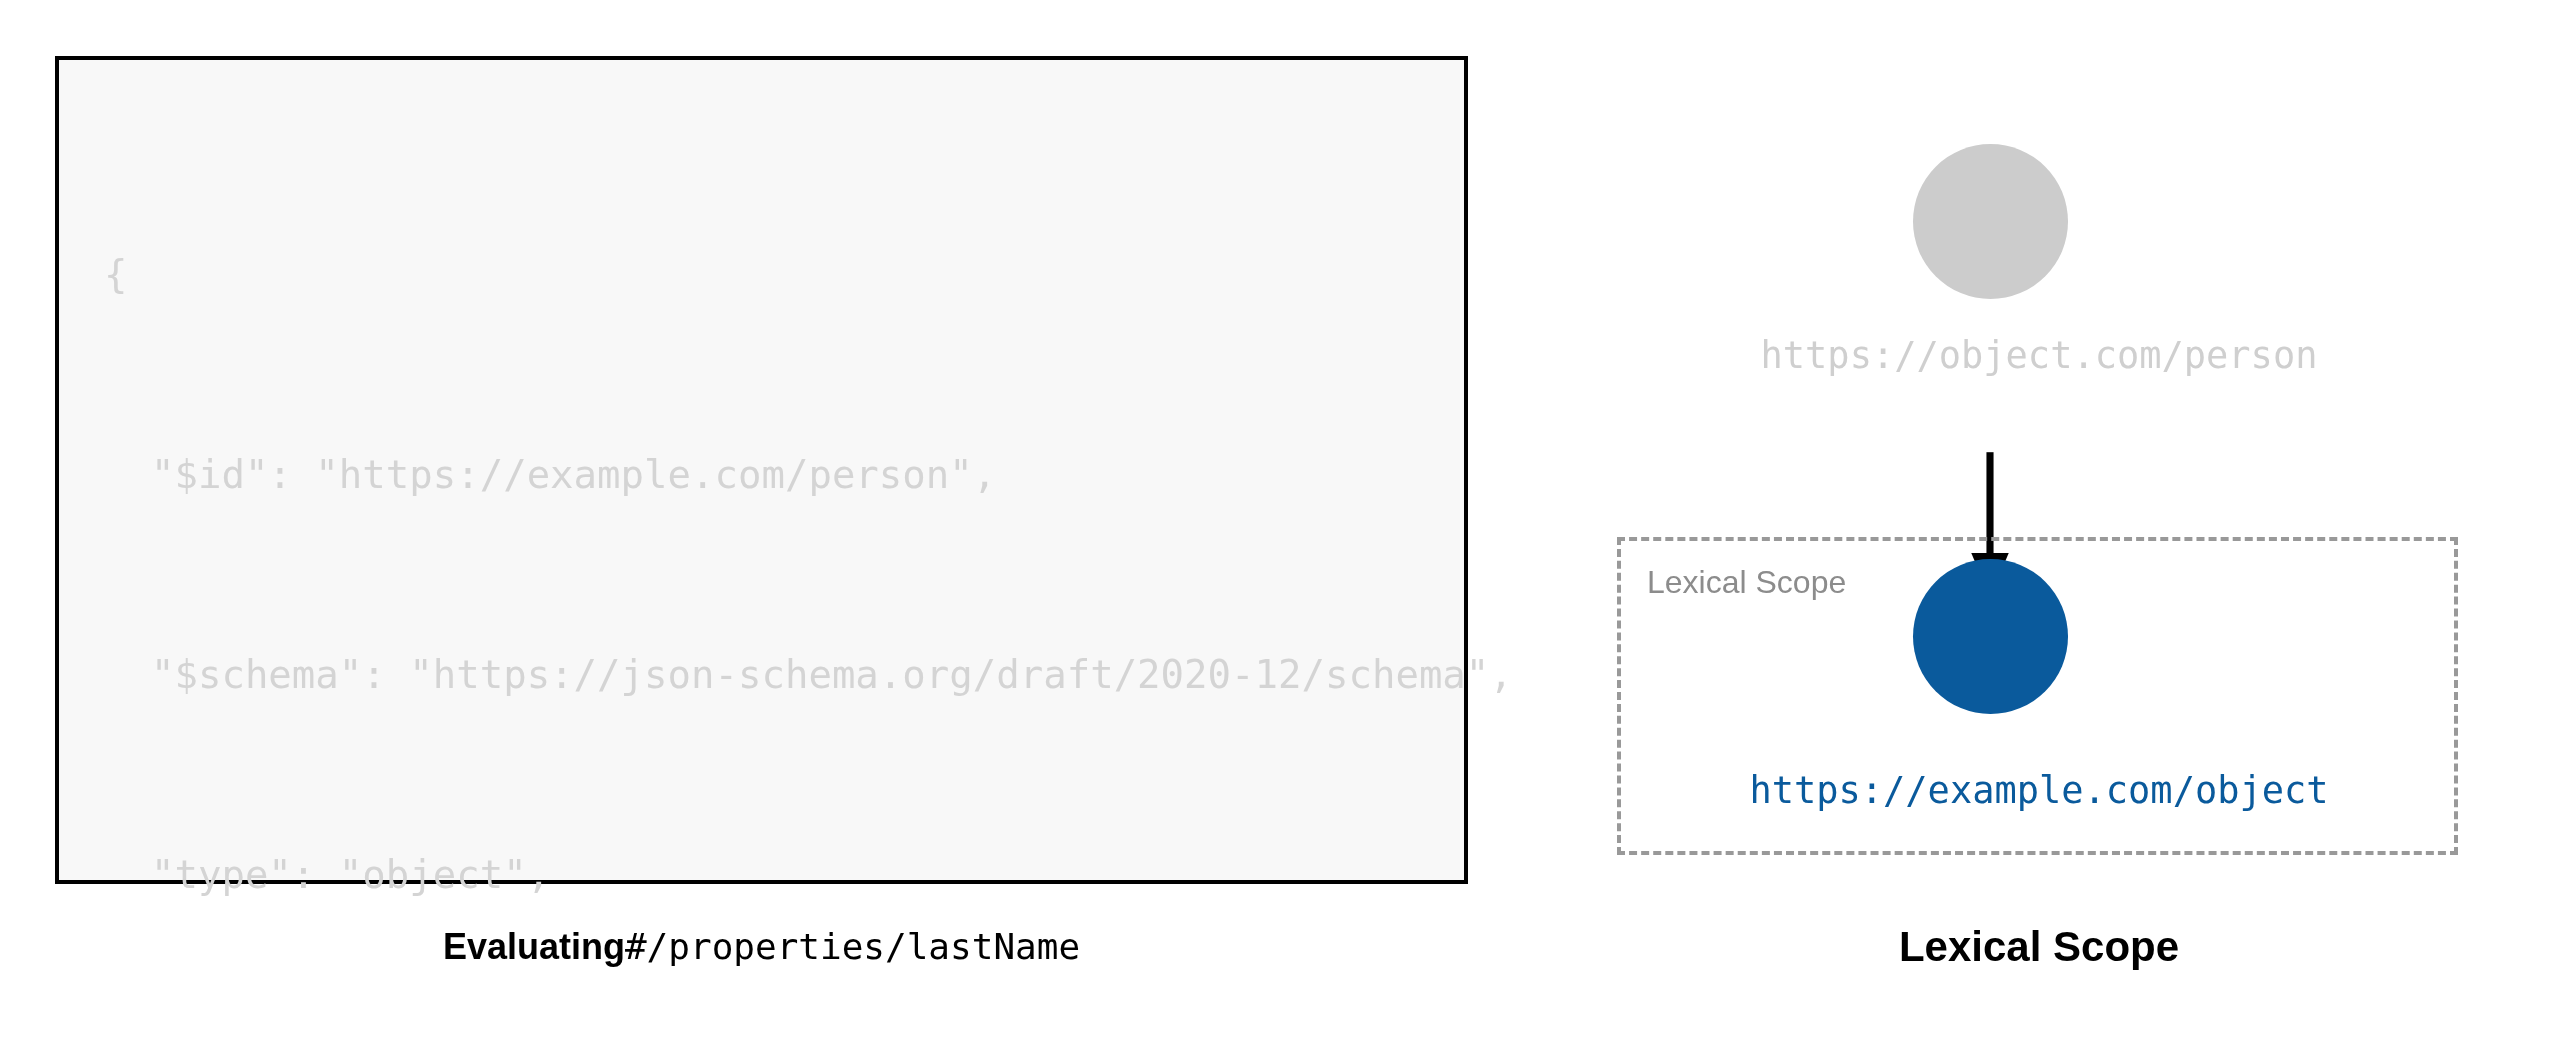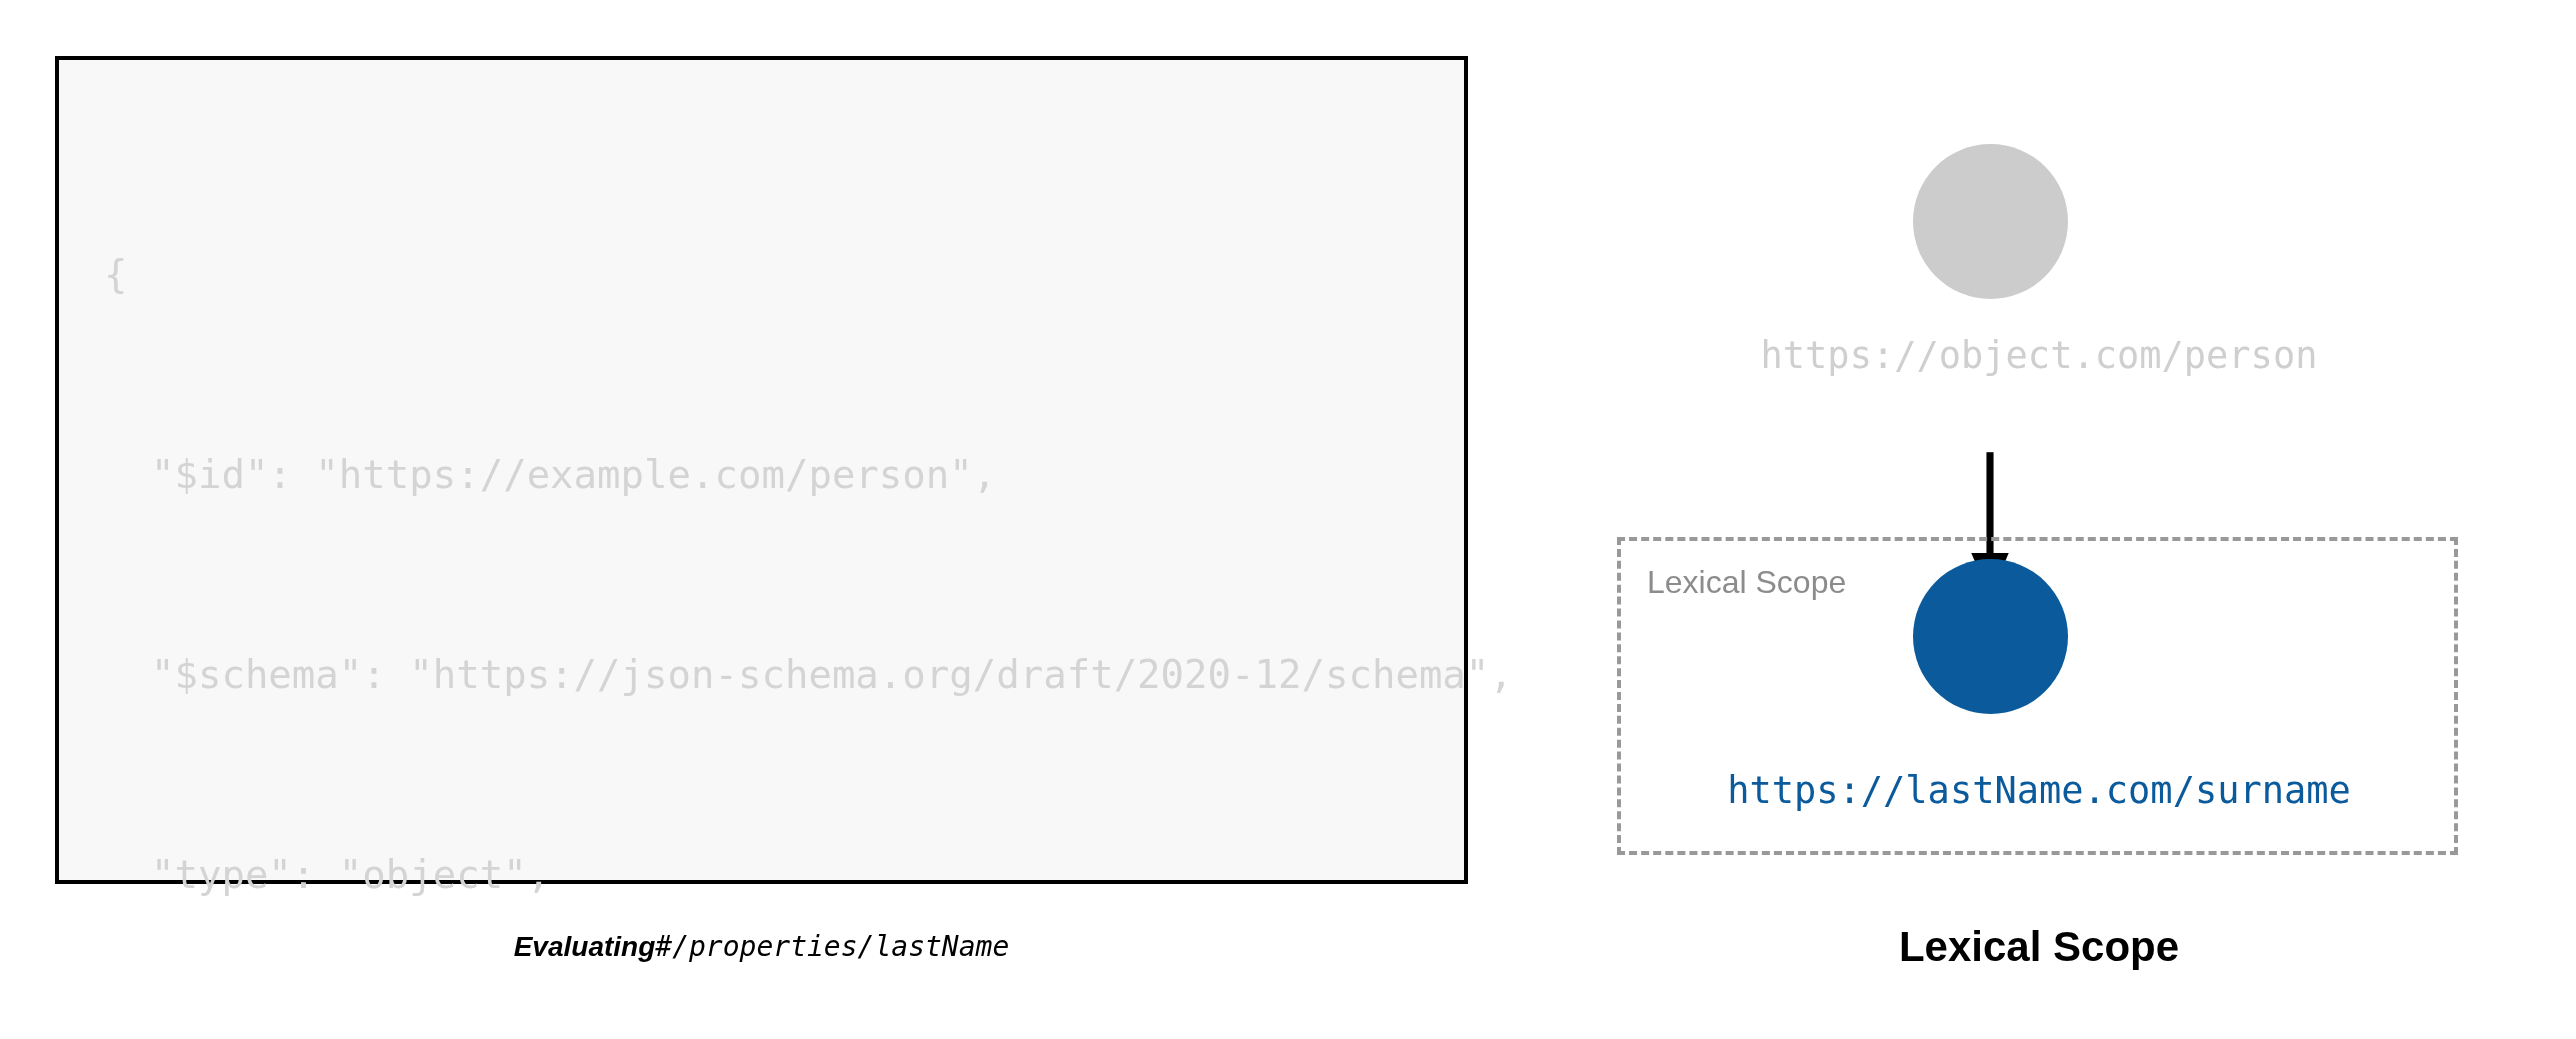--- a/index.html
+++ b/index.html
@@ -48,25 +48,24 @@
   }
 
   .code-line { display: block; height: 50px; }
 
   .dim  { color: #D4D4D4; }
 
   .fig-caption {
     margin-top: 39px;
     text-align: center;
     width: 1413px;
-    font-size: 28px;
+    font-size: 36px;
     line-height: 48px;
     color: #000000;
     white-space: nowrap;
-    font-style: italic;
   }
   .cap-strong {
     font-family: "Liberation Sans", sans-serif;
     font-weight: bold;
   }
   .cap-mono {
     font-family: "DejaVu Sans Mono", "Liberation Mono", monospace;
     font-weight: normal;
   }
 
@@ -225,21 +224,21 @@
       <svg class="arrow-svg" viewBox="0 0 130 230">
         <line x1="65" y1="0" x2="65" y2="162" stroke="#000000" stroke-width="11"></line>
         <polygon points="65,224 36,156 94,156" fill="#000000"></polygon>
       </svg>
 
       <div class="scope-box">
         <div class="scope-box-label">Lexical Scope</div>
       </div>
 
       <div class="node-circle node-blue"></div>
-      <div class="node-label label-blue">https://lastName.com/surname</div>
+      <div class="node-label label-blue">https://example.com/object</div>
 
     </div>
 
     <div class="right-caption">Lexical Scope</div>
 
   </div>
 
 </div>
 
 

